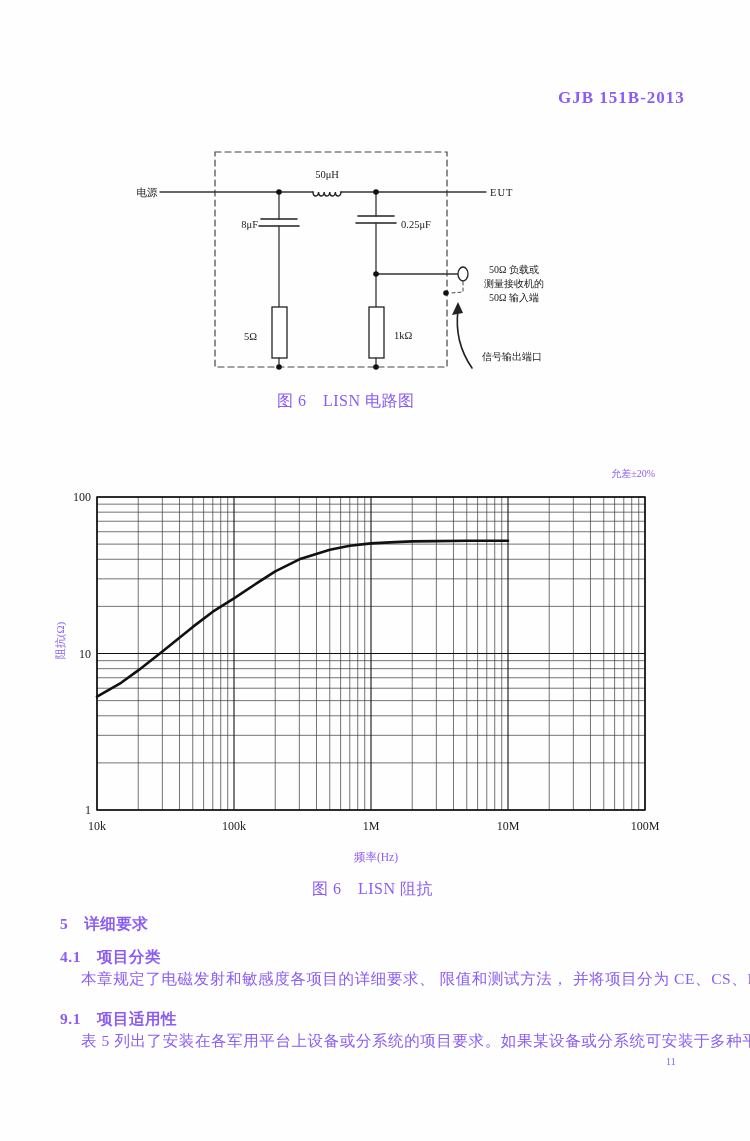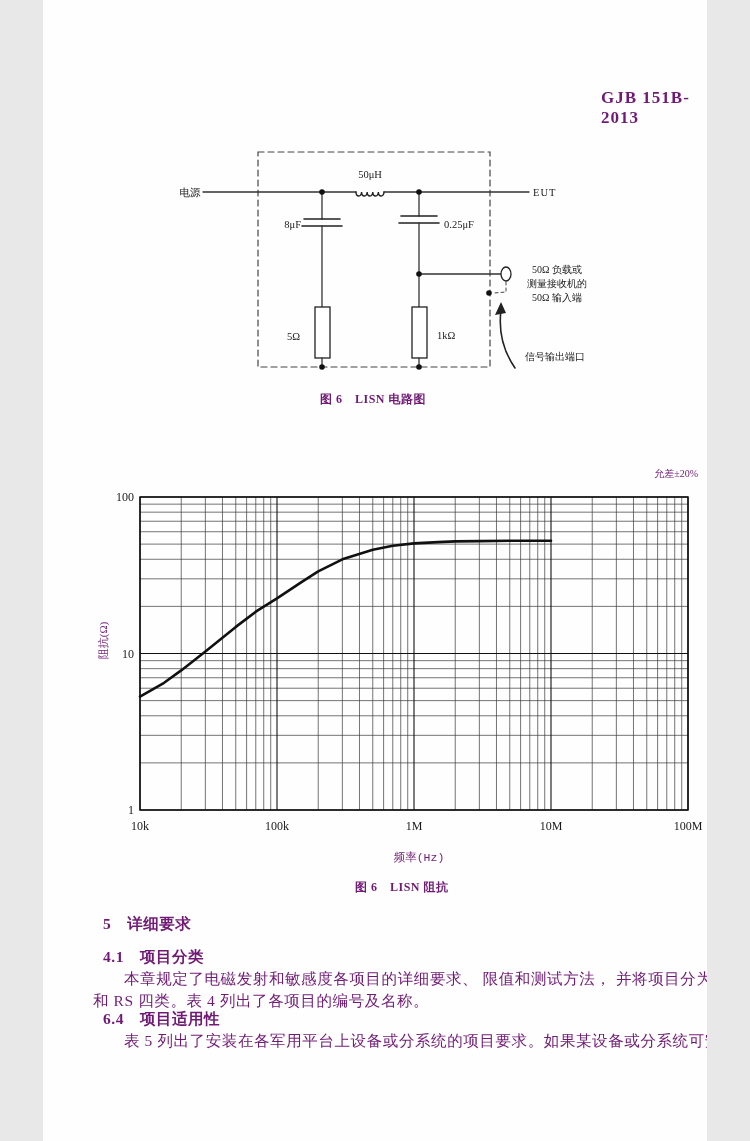--- a/index.html
+++ b/index.html
@@ -1,23 +1,23 @@
 <!DOCTYPE html>
 <html><head>
 <meta charset="utf-8">
 <style>
   html,body{margin:0;padding:0;background:#e8e8e8;}
-  .page{position:relative;width:664px;height:1141px;background:#fefefe;margin:0 auto;
-        font-family:"Liberation Serif","DejaVu Serif",serif;color:#701a75;overflow:hidden;}
+  .page{position:relative;width:750px;height:1141px;background:#fefefe;margin:0 auto;
+        font-family:"Liberation Serif","DejaVu Serif",serif;color:#8b5cf6;overflow:hidden;}
   .hdr{position:absolute;left:558px;top:88px;font-weight:bold;font-size:17px;letter-spacing:1px;}
   .ovl{position:absolute;left:0;top:0;width:750px;height:1141px;}
   svg text{font-family:"Liberation Serif","DejaVu Serif",serif;fill:#1a1a1a;}
-  .cap{position:absolute;font-weight:bold;font-size:12px;letter-spacing:0.5px;white-space:pre;}
+  .cap{position:absolute;font-weight:normal;font-size:16px;letter-spacing:0.5px;white-space:pre;}
   .note{position:absolute;left:553px;top:467px;width:102px;text-align:right;font-size:10px;}
-  .xlab{position:absolute;left:296px;top:850px;width:160px;text-align:center;font-size:11.5px;font-family:Liberation Mono, monospace;}
+  .xlab{position:absolute;left:296px;top:850px;width:160px;text-align:center;font-size:11.5px;}
   .ylab{position:absolute;left:15px;top:633px;width:90px;height:15px;text-align:center;
         font-size:11px;transform:rotate(-90deg);}
   .h1{position:absolute;left:60px;font-weight:bold;font-size:15.5px;white-space:pre;letter-spacing:0.5px;}
   .bl{position:absolute;left:50px;font-size:15.5px;white-space:pre;letter-spacing:0.6px;}
   .ind{left:81px;}
   .pgnum{position:absolute;left:666px;top:1056px;font-size:10px;}
 </style>
 </head>
 <body>
 
@@ -149,18 +149,17 @@
 
   <div class="cap" style="left:277px;top:391px">图 6　LISN 电路图</div>
   <div class="note">允差±20%</div>
   <div class="ylab">阻抗(Ω)</div>
   <div class="xlab">频率(Hz)</div>
   <div class="cap" style="left:312px;top:879px">图 6　LISN 阻抗</div>
 
   <div class="h1" style="top:914px">5　详细要求</div>
   <div class="h1" style="top:947px">4.1　项目分类</div>
   <div class="bl ind" style="top:969px">本章规定了电磁发射和敏感度各项目的详细要求、 限值和测试方法， 并将项目分为 CE、CS、RE</div>
-  <div class="bl" style="top:991px">和 RS 四类。表 4 列出了各项目的编号及名称。</div>
-  <div class="h1" style="top:1009px">6.4　项目适用性</div>
+  <div class="h1" style="top:1009px">9.1　项目适用性</div>
   <div class="bl ind" style="top:1031px">表 5 列出了安装在各军用平台上设备或分系统的项目要求。如果某设备或分系统可安装于多种平台</div>
 
   <div class="pgnum">11</div>
 </div>
 
 </body></html>

